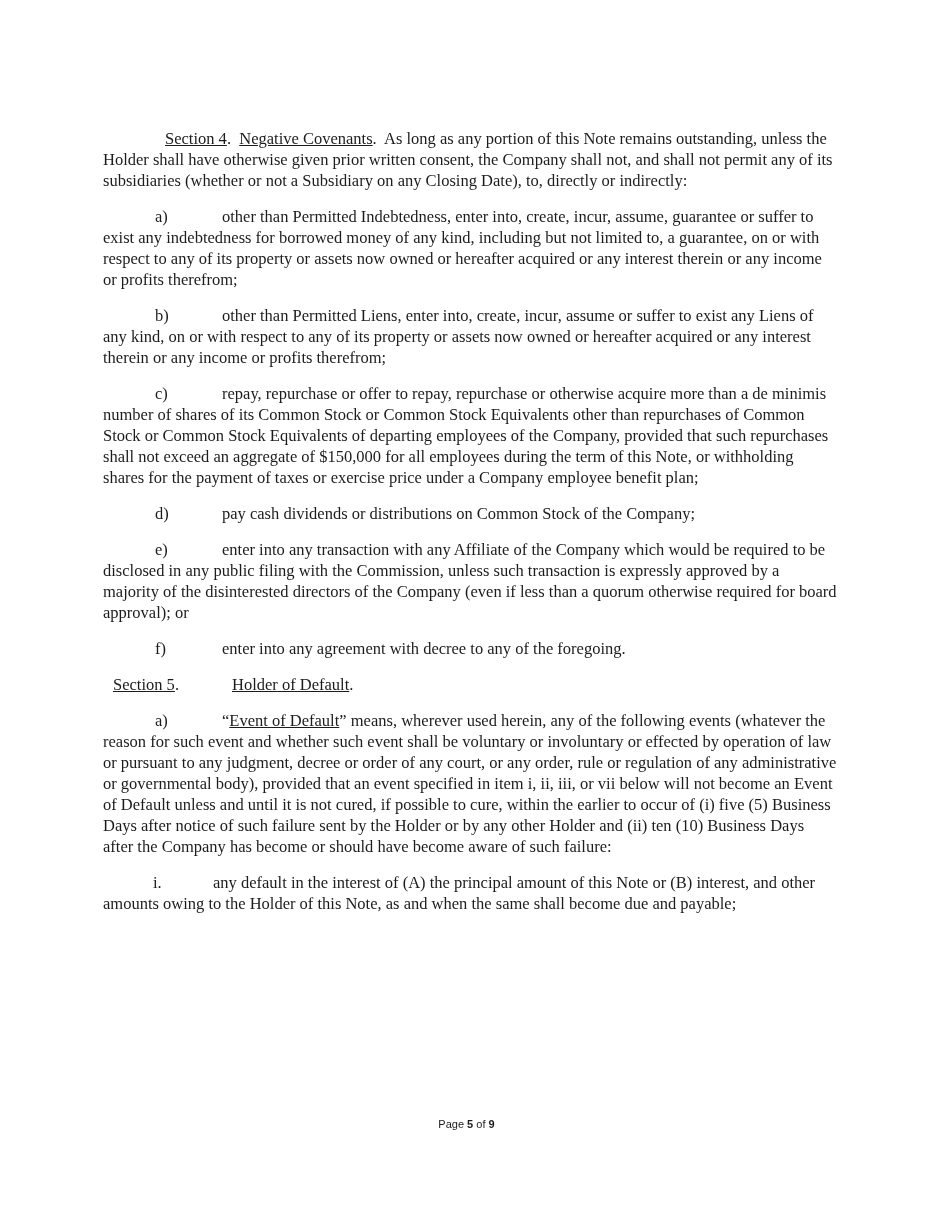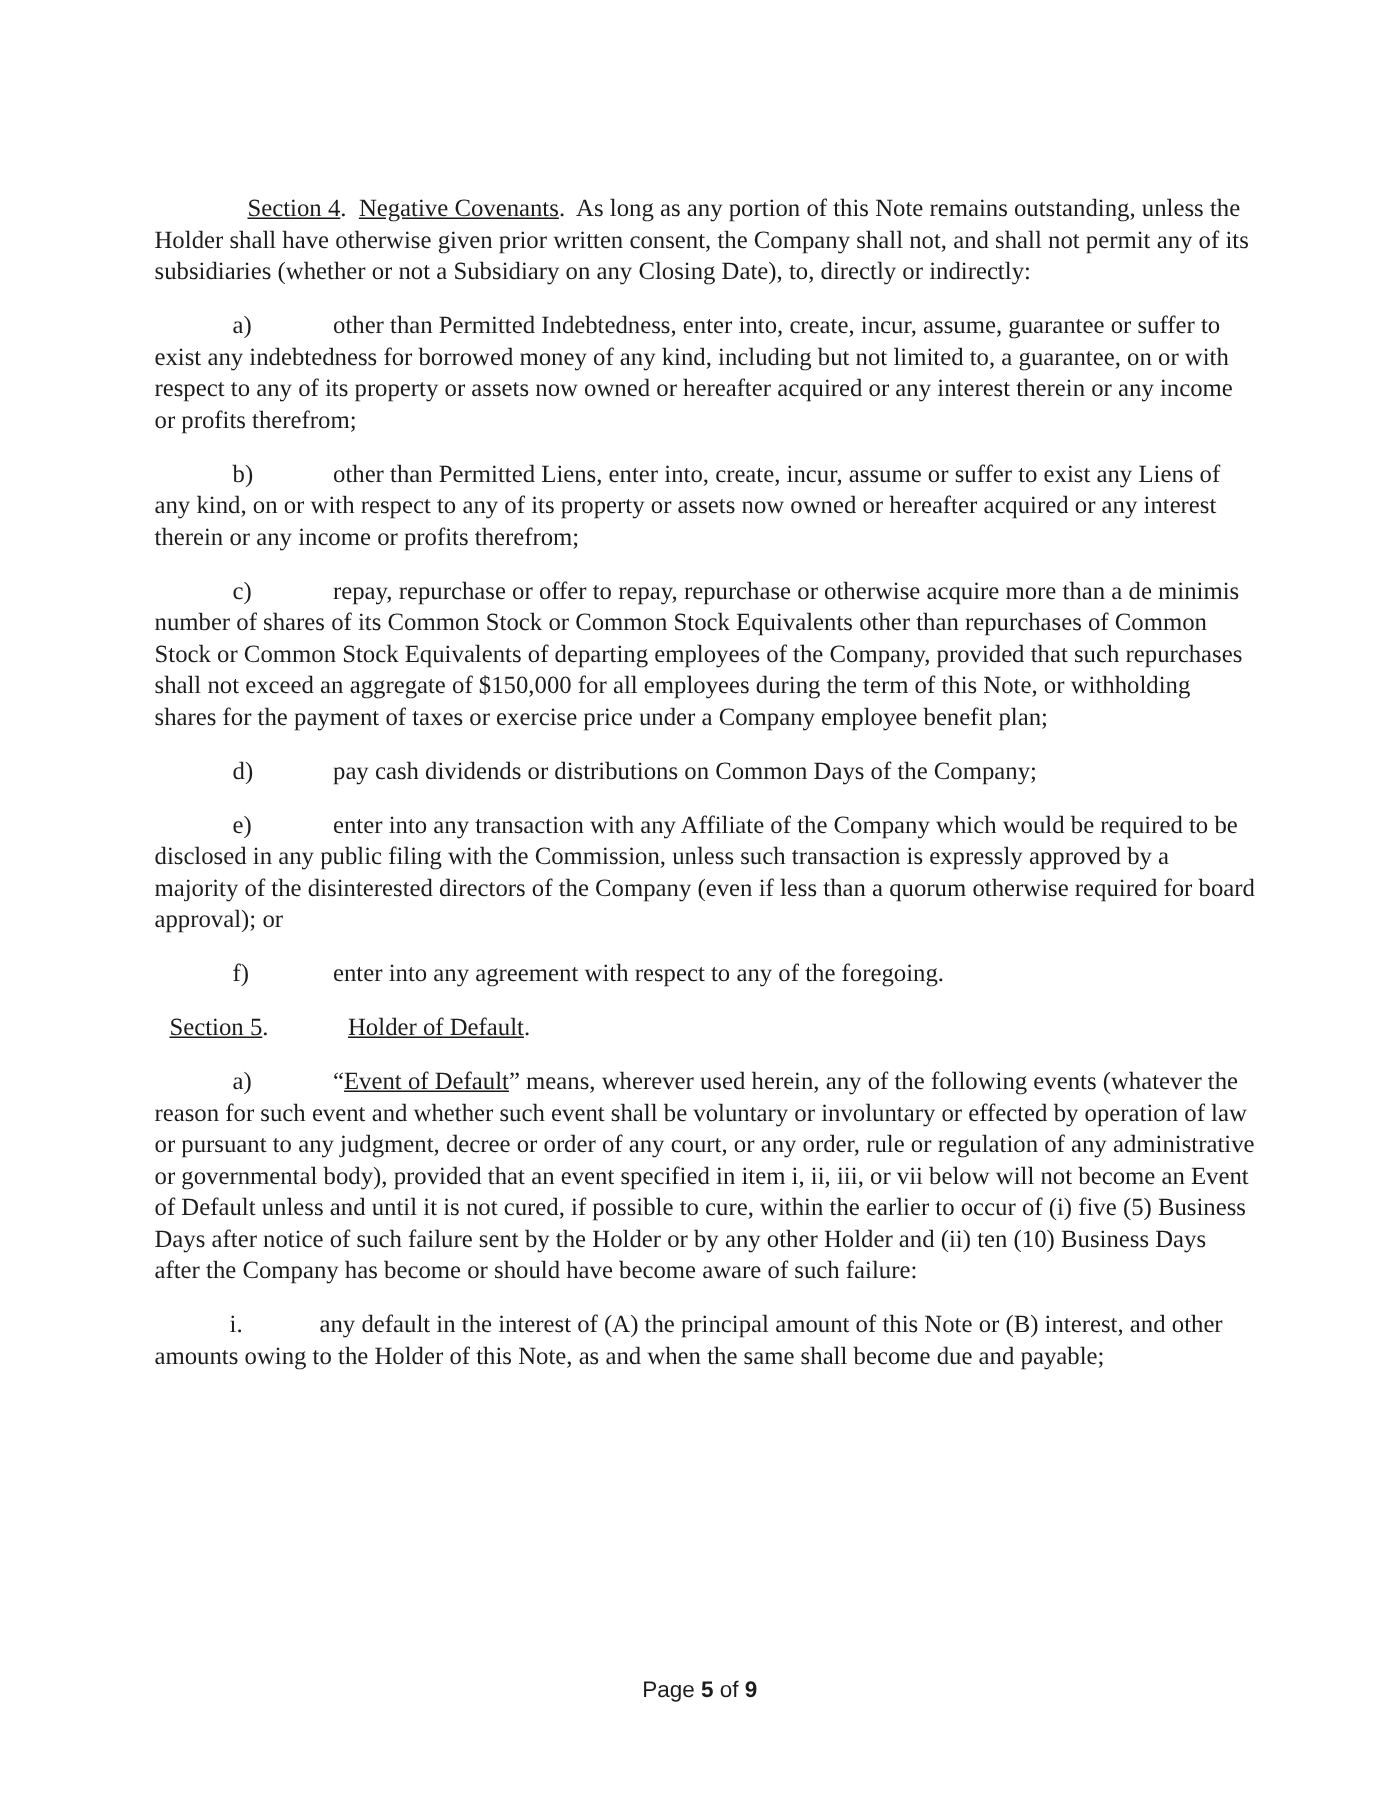--- a/index.html
+++ b/index.html
@@ -34,45 +34,45 @@
   
   .p-sub { margin-left: 64px; text-indent: 50px; }
   .submarker { display: inline-block; width: 60px; text-indent: 0; }
   sup.fnmark { font-size: 10px; line-height: 0; vertical-align: super; }
   .footer {
     position: absolute;
     left: 0; right: 0;
     top: 1118px;
     text-align: center;
     font-family: "Liberation Sans", sans-serif;
-    font-size: 15px;
+    font-size: 11px;
     color: #1c1c1c;
     white-space: pre-wrap;
   }
   .footer b { font-weight: bold; }
 </style>
 </head>
 <body>
 
 <div class="page">
   <div class="content">
 
     <p class="p-heading4"><span class="u">Section 4</span><span>.  </span><span class="u">Negative Covenants</span><span>.  </span><span>As long as any portion of this Note remains outstanding, unless the Holder shall have otherwise given prior written consent, the Company shall not, and shall not permit any of its subsidiaries (whether or not a Subsidiary on any Closing Date), to, directly or indirectly:</span></p>
 
     <p class="p-item"><span class="marker">a)</span><span>other than Permitted Indebtedness, enter into, create, incur, assume, guarantee or suffer to exist any indebtedness for borrowed money of any kind, including but not limited to, a guarantee, on or with respect to any of its property or assets now owned or hereafter acquired or any interest therein or any income or profits therefrom;</span></p>
 
     <p class="p-item"><span class="marker">b)</span><span>other than Permitted Liens, enter into, create, incur, assume or suffer to exist any Liens of any kind, on or with respect to any of its property or assets now owned or hereafter acquired or any interest therein or any income or profits therefrom;</span></p>
 
     <p class="p-item"><span class="marker">c)</span><span>repay, repurchase or offer to repay, repurchase or otherwise acquire more than a de minimis number of shares of its Common Stock or Common Stock Equivalents other than repurchases of Common Stock or Common Stock Equivalents of departing employees of the Company, provided that such repurchases shall not exceed an aggregate of $150,000 for all employees during the term of this Note, or withholding shares for the payment of taxes or exercise price under a Company employee benefit plan;</span></p>
 
-    <p class="p-item"><span class="marker">d)</span><span>pay cash dividends or distributions on Common Days of the Company;</span></p>
+    <p class="p-item"><span class="marker">d)</span><span>pay cash dividends or distributions on Common Stock of the Company;</span></p>
 
     <p class="p-item"><span class="marker">e)</span><span>enter into any transaction with any Affiliate of the Company which would be required to be disclosed in any public filing with the Commission, unless such transaction is expressly approved by a majority of the disinterested directors of the Company (even if less than a quorum otherwise required for board approval); or</span></p>
 
-    <p class="p-item"><span class="marker">f)</span><span>enter into any agreement with respect to any of the foregoing.</span></p>
+    <p class="p-item"><span class="marker">f)</span><span>enter into any agreement with decree to any of the foregoing.</span></p>
 
     <p class="p-heading5"><span class="h5label"><span class="u">Section 5</span><span>.</span></span><span class="u">Holder of Default</span><span>.</span></p>
 
     <p class="p-item"><span class="marker">a)</span><span>“</span><span class="u">Event of Default</span><span>” means, wherever used herein, any of the following events (whatever the reason for such event and whether such event shall be voluntary or involuntary or effected by operation of law or pursuant to any judgment, decree or order of any court, or any order, rule or regulation of any administrative or governmental body), provided that an event specified in item i, ii, iii, or vii below will not become an Event of Default unless and until it is not cured, if possible to cure, within the earlier to occur of (i) five (5) Business Days after notice of such failure sent by the Holder or by any other Holder and (ii) ten (10) Business Days after the Company has become or should have become aware of such failure:</span></p>
 
     <p class="p-sub"><span class="submarker">i.</span><span>any default in the interest of (A) the principal amount of this Note or (B) interest, and other amounts owing to the Holder of this Note, as and when the same shall become due and payable;</span></p>
 
 
 
   </div>

